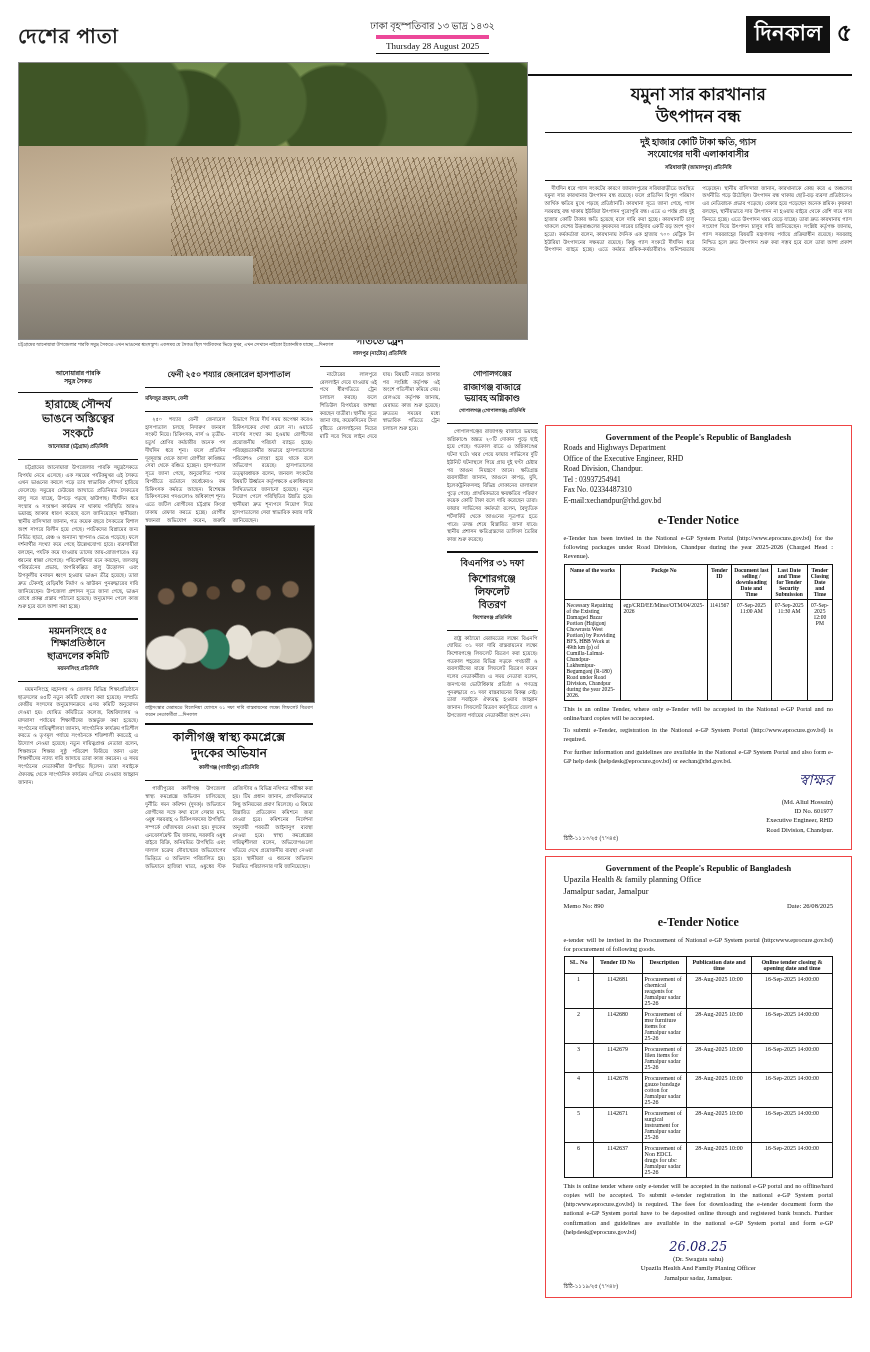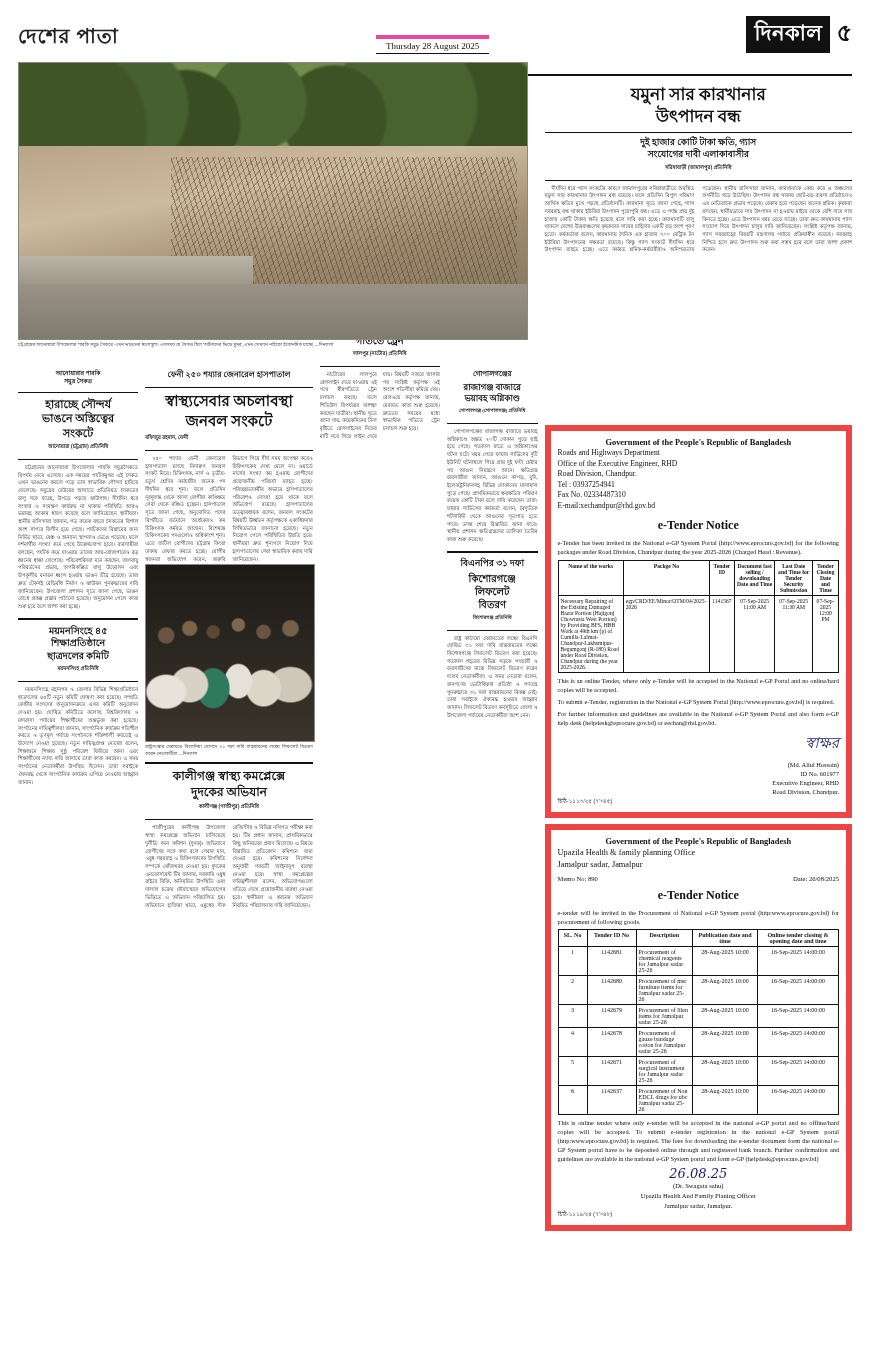--- a/index.html
+++ b/index.html
@@ -78,21 +78,21 @@
   .p2heads{position:absolute;inset:0;
     background:
       radial-gradient(circle at 12% 40%, #6b5542 0 4%, transparent 5%),
       radial-gradient(circle at 26% 36%, #7a6349 0 4%, transparent 5%),
       radial-gradient(circle at 40% 38%, #5c4734 0 4%, transparent 5%),
       radial-gradient(circle at 55% 34%, #7d6750 0 4%, transparent 5%),
       radial-gradient(circle at 70% 38%, #6a5440 0 4%, transparent 5%),
       radial-gradient(circle at 86% 36%, #77604a 0 4%, transparent 5%);}
 
   
-  .notice{border:6px solid #ef4444;padding:6px 7px;font-family:"Liberation Serif", serif;}
+  .notice{border:1px solid #ef4444;padding:6px 18px;font-family:"Liberation Serif", serif;}
   .notice-hd{text-align:center;font-size:8.4px;font-weight:bold;line-height:1.35;}
   .notice-sub{text-align:left;font-size:7.6px;line-height:1.4;}
   .notice-title{text-align:center;font-size:12px;font-weight:bold;margin:6px 0 5px 0;}
   .notice-p{font-size:6.3px;line-height:1.45;text-align:justify;margin:3px 0;}
   table{border-collapse:collapse;width:100%;font-size:5.6px;}
   table th,table td{border:1px solid #111;padding:2px 2px;vertical-align:top;}
   table th{text-align:center;font-weight:bold;}
   .sig{font-size:6.4px;text-align:right;line-height:1.45;margin-top:4px;}
   .memo{display:flex;justify-content:space-between;font-size:6.6px;margin-top:4px;}
   .handsig{font-family:"DejaVu Serif", serif;font-style:italic;font-size:15px;text-align:right;color:#1a1a6a;}
@@ -102,20 +102,21 @@
   .tbl-wrap{margin-top:4px;}
 </style>
 </head>
 <body>
 
 <div class="page">
 
   <div class="masthead">
     <div class="mast-left">দেশের পাতা</div>
     <div class="mast-center">
+      <div class="bn">ঢাকা বৃহস্পতিবার ১৩ ভাদ্র ১৪৩২</div>
       <div class="en">Thursday 28 August 2025</div>
     </div>
     <div class="mast-right">
       <div class="logo">দিনকাল</div>
       <div class="pg">৫</div>
     </div>
   </div>
 
   <div class="grid">
 
@@ -135,21 +136,20 @@
       <div class="rule"></div>
       <div class="body-bn">
           <p>ময়মনসিংহে মহানগর ও জেলার বিভিন্ন শিক্ষাপ্রতিষ্ঠানে ছাত্রদলের ৪৫টি নতুন কমিটি ঘোষণা করা হয়েছে। সম্প্রতি কেন্দ্রীয় সংসদের অনুমোদনক্রমে এসব কমিটি অনুমোদন দেওয়া হয়। ঘোষিত কমিটিতে কলেজ, বিশ্ববিদ্যালয় ও মাদরাসা পর্যায়ের শিক্ষার্থীদের অন্তর্ভুক্ত করা হয়েছে। সংগঠনের দায়িত্বশীলরা জানান, সাংগঠনিক কার্যক্রম গতিশীল করতে ও তৃণমূল পর্যায়ে সংগঠনকে শক্তিশালী করতেই এ উদ্যোগ নেওয়া হয়েছে। নতুন দায়িত্বপ্রাপ্ত নেতারা বলেন, শিক্ষাঙ্গনে শিক্ষার সুষ্ঠু পরিবেশ ফিরিয়ে আনা এবং শিক্ষার্থীদের ন্যায্য দাবি আদায়ে তারা কাজ করবেন। এ সময় সংগঠনের নেতাকর্মীরা উপস্থিত ছিলেন। তারা সবাইকে ঐক্যবদ্ধ থেকে সাংগঠনিক কার্যক্রম এগিয়ে নেওয়ার আহ্বান জানান।</p>
         </div>
     </div>
 
     <div class="col colB">
       <div style="height:286px"></div>
       <div class="kicker">ফেনী ২৫০ শয্যার জেনারেল হাসপাতাল</div>
       <div class="rule"></div>
-      <div class="hl-bn" style="font-size:15px;">স্বাস্থ্যসেবার অচলাবস্থা<br>জনবল সংকটে</div>
       <div class="byline" style="text-align:left">মফিজুর রহমান, ফেনী</div>
       <div class="rule"></div>
       <div class="body-bn" style="column-count:2;column-gap:7px;">
           <p>২৫০ শয্যার ফেনী জেনারেল হাসপাতাল চলছে নিদারুণ জনবল সংকট নিয়ে। চিকিৎসক, নার্স ও তৃতীয়-চতুর্থ শ্রেণির কর্মচারীর অনেক পদ দীর্ঘদিন ধরে শূন্য। ফলে প্রতিদিন দূরদূরান্ত থেকে আসা রোগীরা কাঙ্ক্ষিত সেবা থেকে বঞ্চিত হচ্ছেন। হাসপাতাল সূত্রে জানা গেছে, অনুমোদিত পদের বিপরীতে বর্তমানে অর্ধেকেরও কম চিকিৎসক কর্মরত আছেন। বিশেষজ্ঞ চিকিৎসকের পদগুলোও অধিকাংশ শূন্য। এতে জটিল রোগীদের চট্টগ্রাম কিংবা ঢাকায় রেফার করতে হচ্ছে। রোগীর স্বজনরা অভিযোগ করেন, জরুরি বিভাগে গিয়ে দীর্ঘ সময় অপেক্ষা করেও চিকিৎসকের দেখা মেলে না। ওয়ার্ডে নার্সের সংখ্যা কম হওয়ায় রোগীদের প্রয়োজনীয় পরিচর্যা ব্যাহত হচ্ছে। পরিচ্ছন্নতাকর্মীর অভাবে হাসপাতালের পরিবেশও নোংরা হয়ে থাকে বলে অভিযোগ রয়েছে। হাসপাতালের তত্ত্বাবধায়ক বলেন, জনবল সংকটের বিষয়টি ঊর্ধ্বতন কর্তৃপক্ষকে একাধিকবার লিখিতভাবে জানানো হয়েছে। নতুন নিয়োগ পেলে পরিস্থিতির উন্নতি হবে। স্থানীয়রা দ্রুত শূন্যপদে নিয়োগ দিয়ে হাসপাতালের সেবা স্বাভাবিক করার দাবি জানিয়েছেন।</p>
         </div>
       <div class="photo photo2">
         <div class="p2crowd"></div>
           <div class="p2heads"></div>
       </div>
       <div class="caption">রাষ্ট্রসংস্কার মেরামতে বিলেনিয়া যোগদে ৩১ দফা দাবি বাস্তবায়নের লক্ষ্যে লিফলেট বিতরণ করেন নেতাকর্মীরা —দিনকাল</div>

